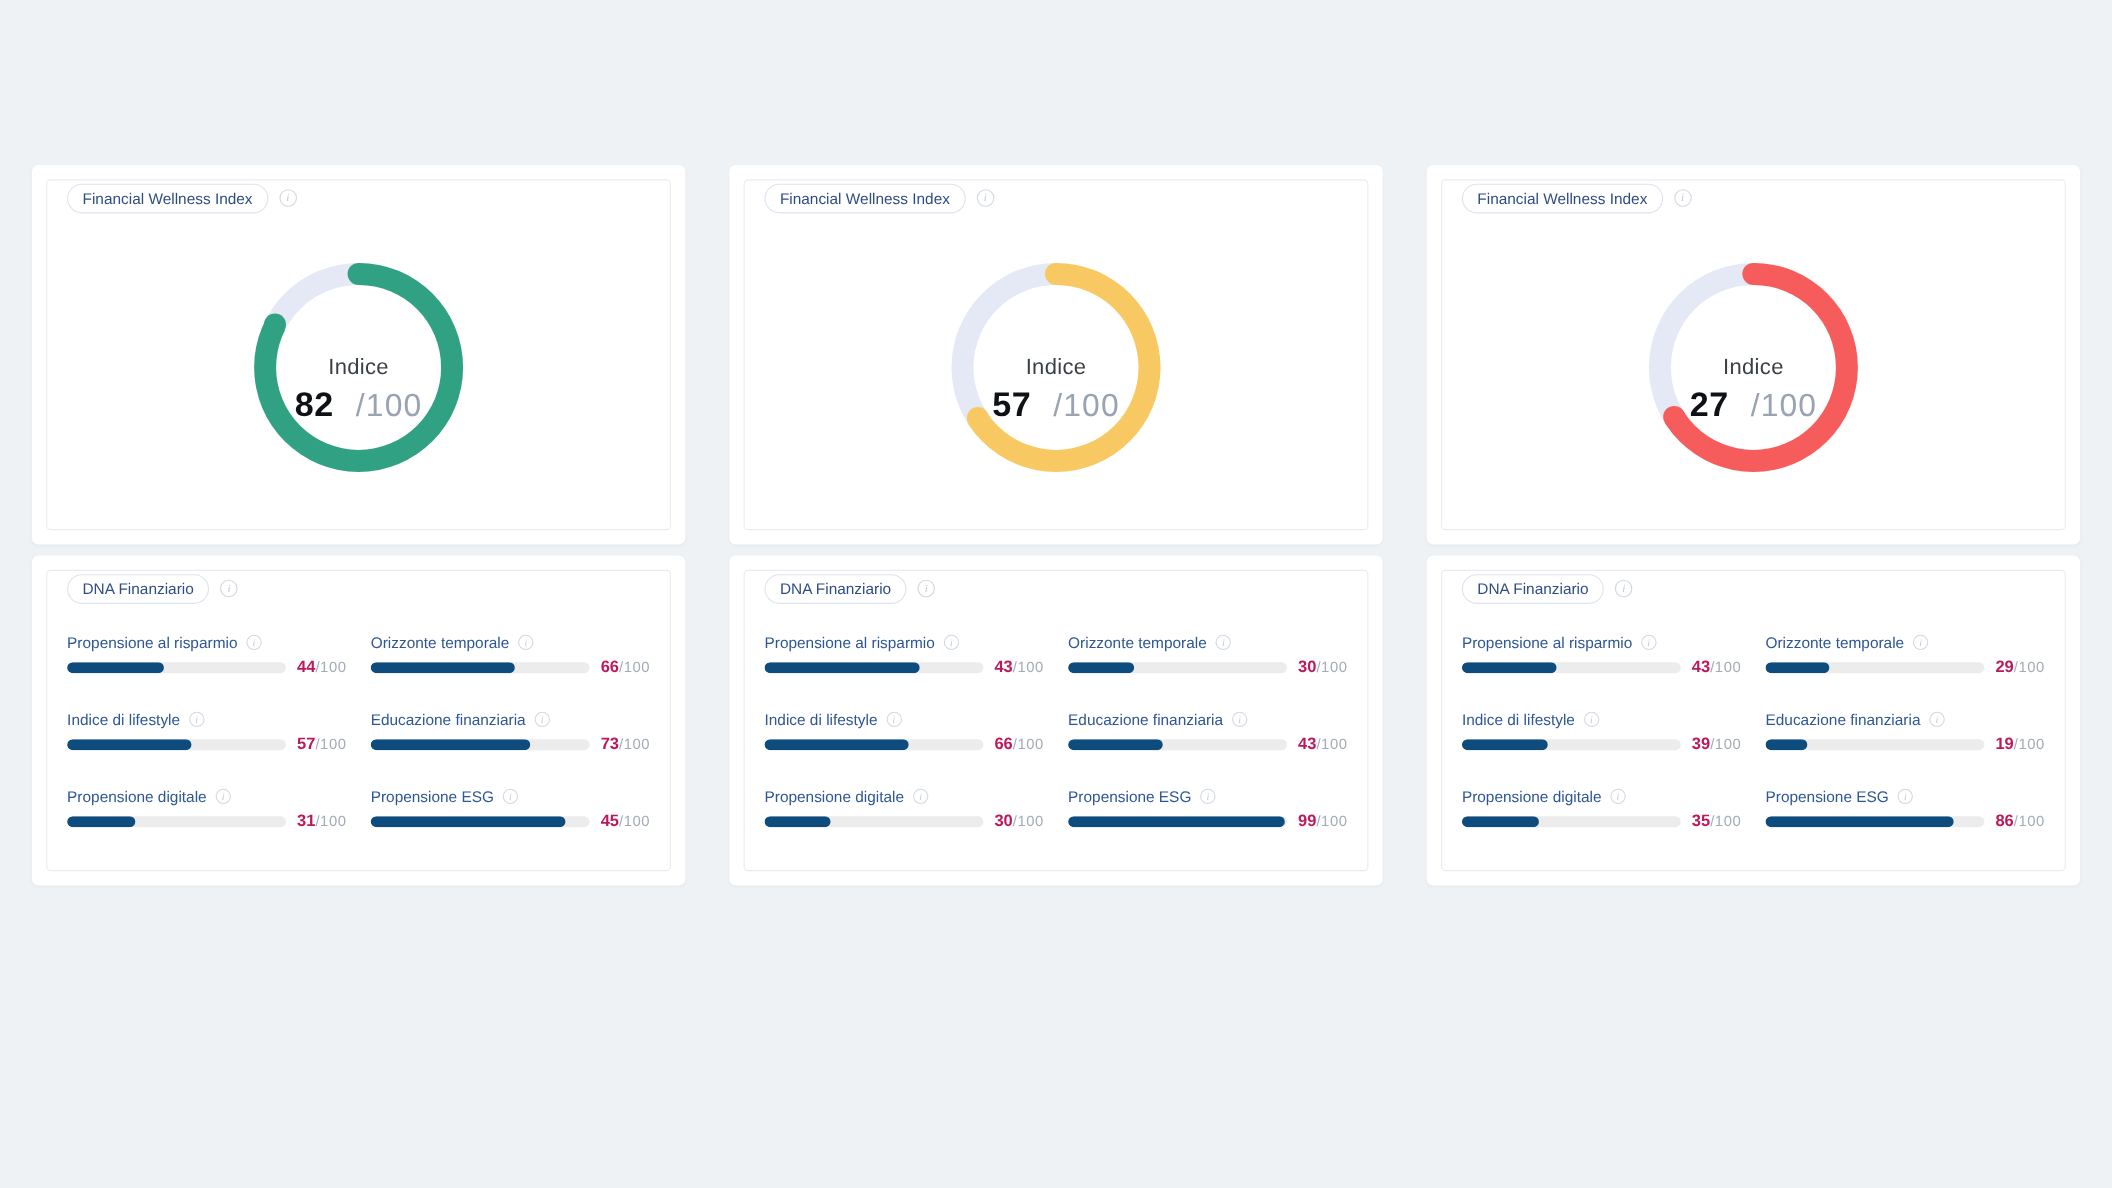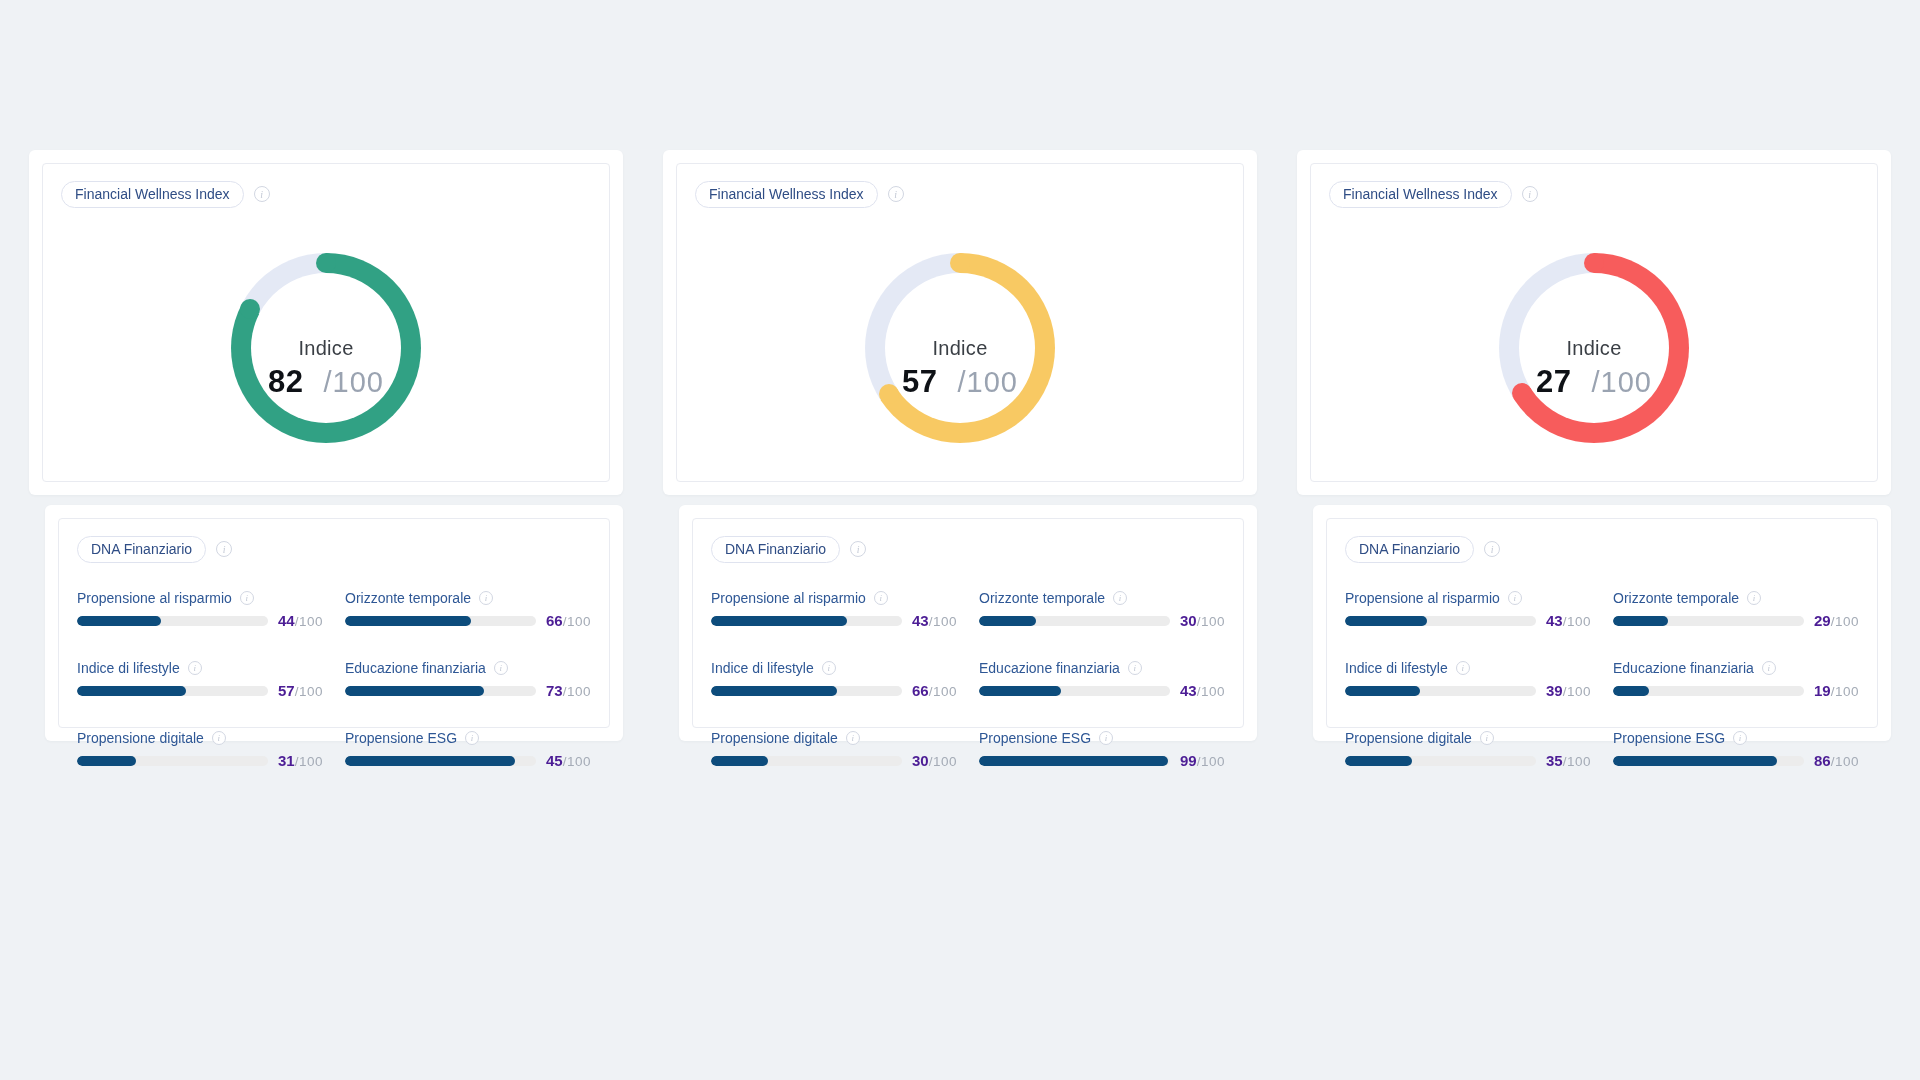--- a/index.html
+++ b/index.html
@@ -27,26 +27,26 @@
     line-height:56px;
     margin-bottom:55px;
   }
   .panel {
     background:#ffffff;
     border-radius:6px;
     padding:13px;
     box-shadow:0 1px 3px rgba(30,40,60,0.04);
   }
   .panel-fwi { height:345px; margin-bottom:10px; }
-  .panel-dna { height:236px;margin-left:16px; }
+  .panel-dna { height:300px; }
   .inner-card {
     border:1px solid #e9ebf1;
     border-radius:4px;
     height:100%;
-    padding:16px 18px;
+    padding:2px 18px;
     position:relative;
   }
   .badge-row { display:flex; align-items:center; gap:10px; height:28px; }
   .badge {
     display:inline-flex; align-items:center;
     border:1px solid #dfe3ef;
     background:#ffffff;
     border-radius:999px;
     padding:0 13px;
     height:27px;
@@ -143,21 +143,21 @@
   .bar-fill {
     height:100%;
     background:#0d4c7c;
     border-radius:5px;
   }
   .metric-value {
     margin-left:10px;
     white-space:nowrap;
     display:flex; align-items:baseline;
   }
-  .metric-value b { font-size:15px; font-weight:700; color:#4c1d95; }
+  .metric-value b { font-size:15px; font-weight:700; color:#be185d; }
   .metric-value .out-of { font-size:13.5px; color:#a4abb6; letter-spacing:0.5px; }
 </style>
 </head>
 <body style="background: rgb(239, 242, 245);">
 
 <div class="board">
   <div class="column">
 
     <section class="panel panel-fwi">
       <div class="inner-card">

